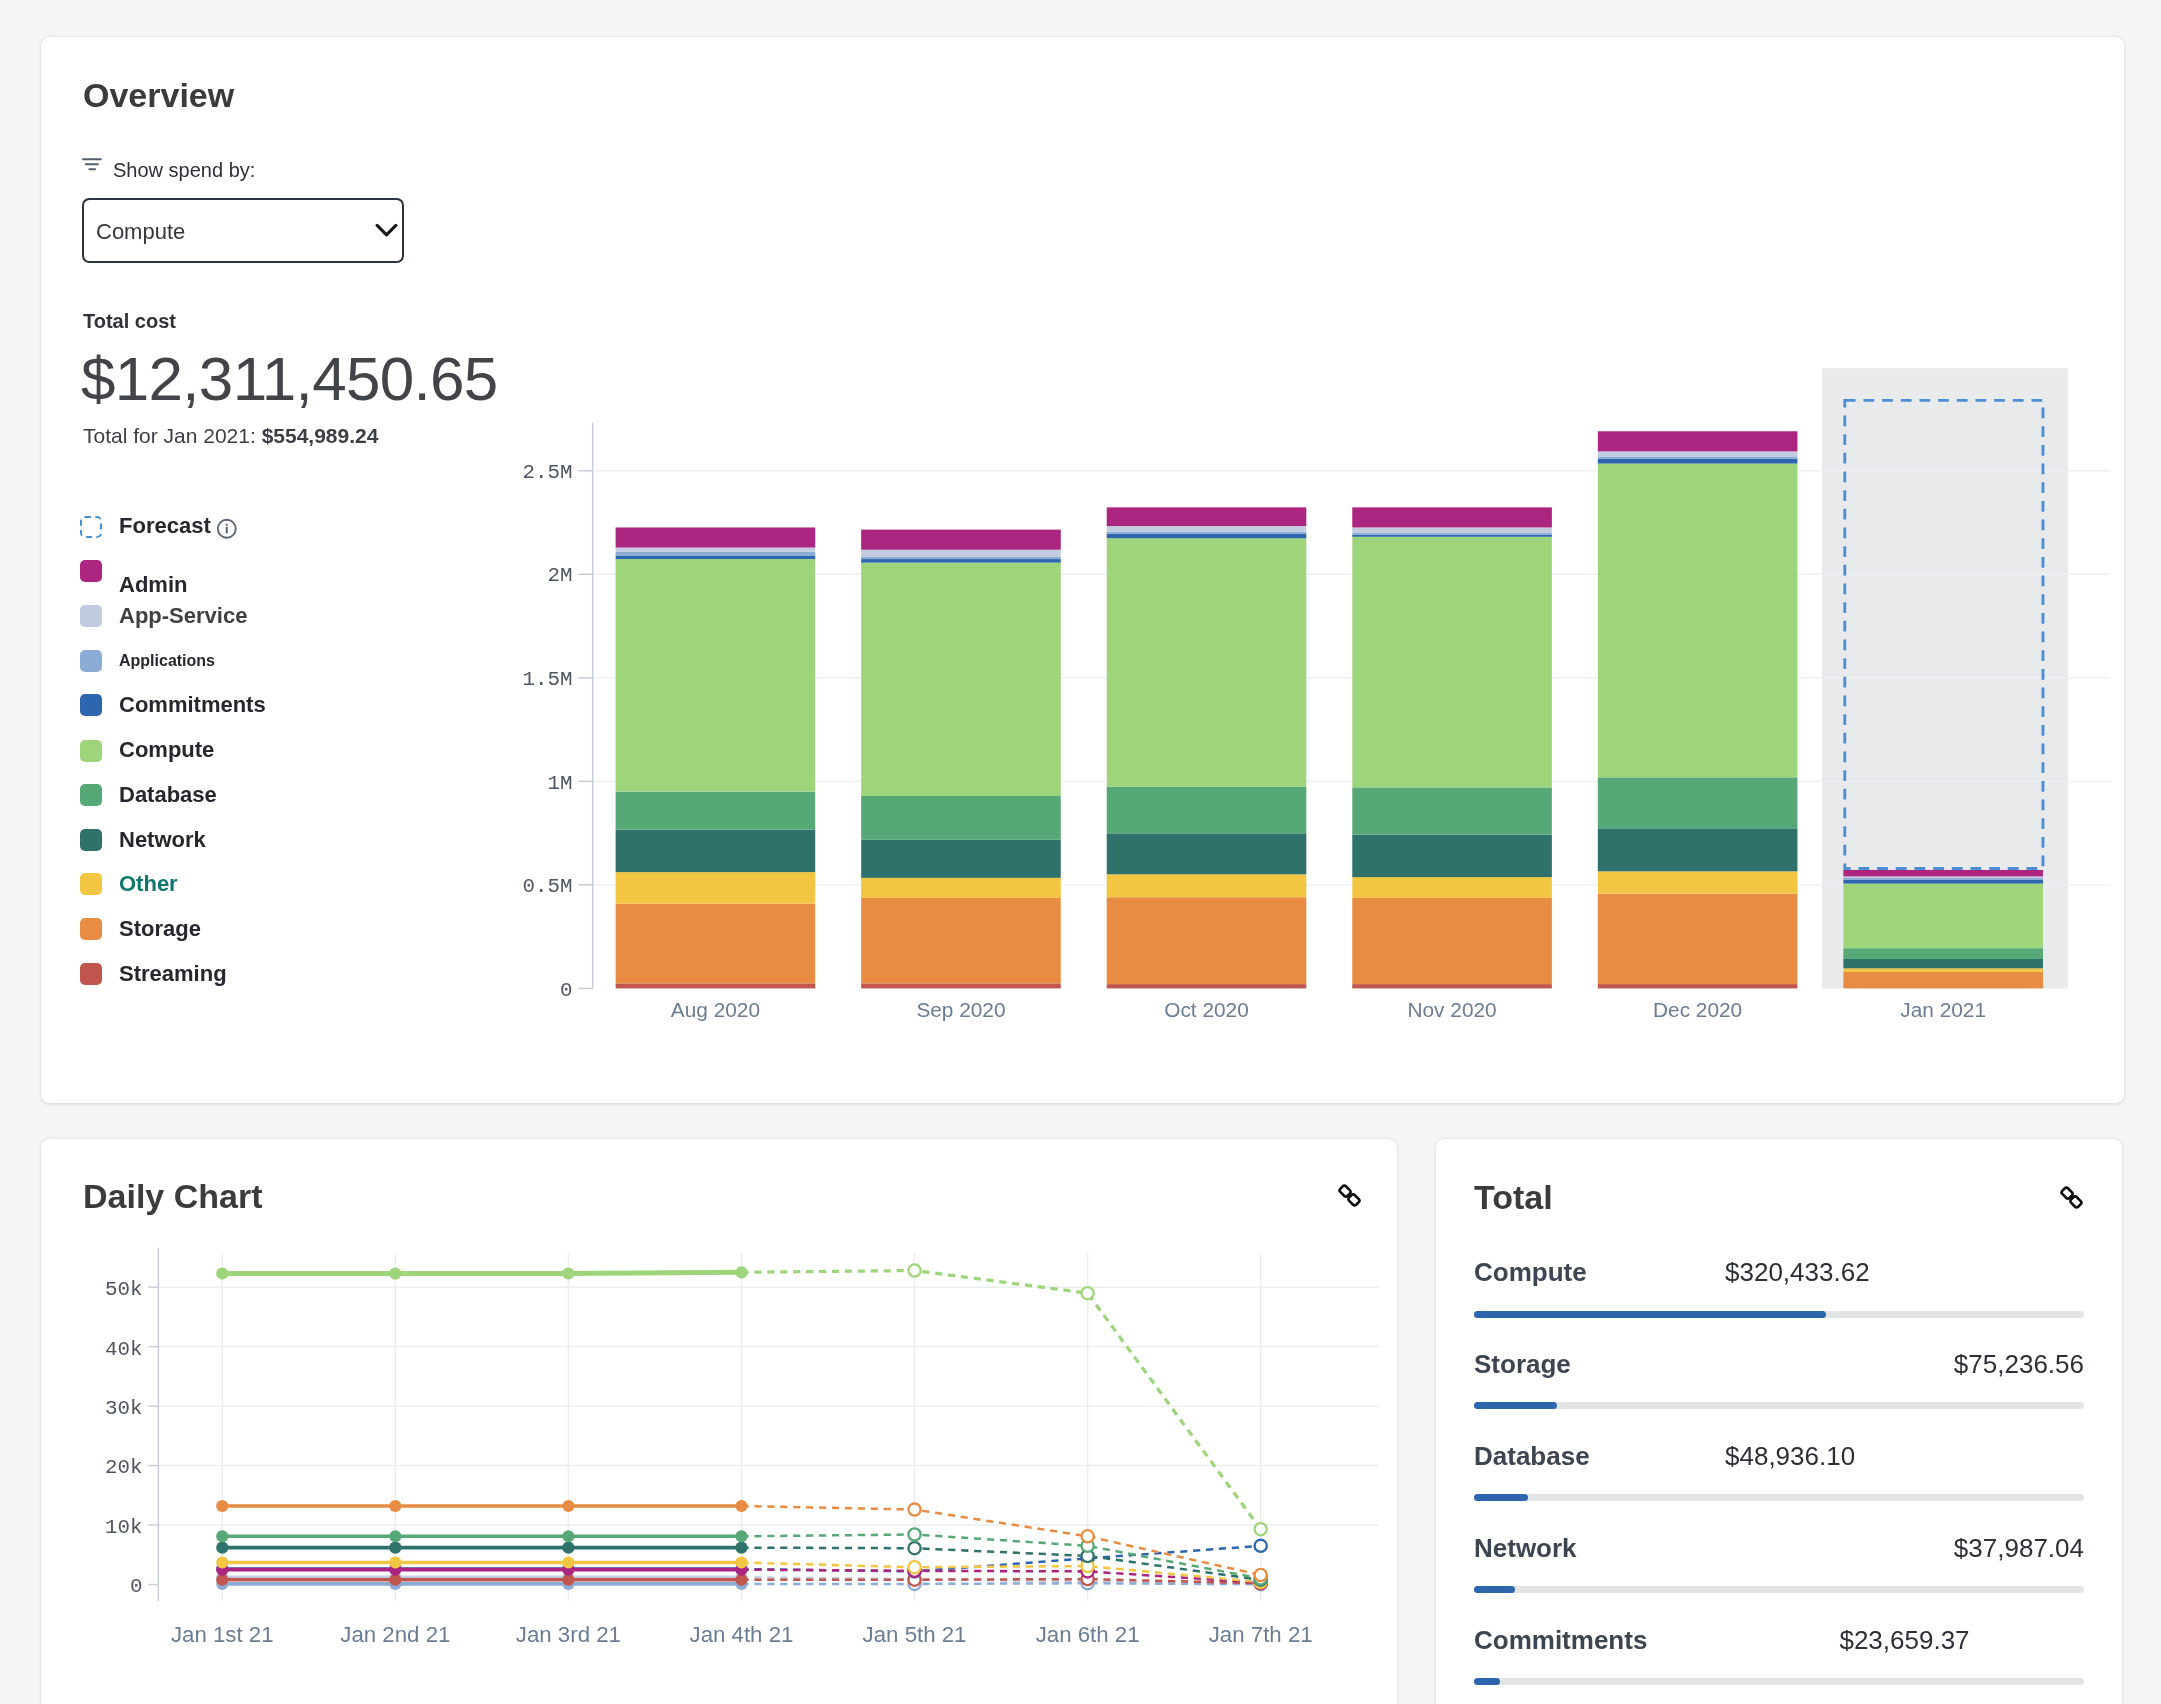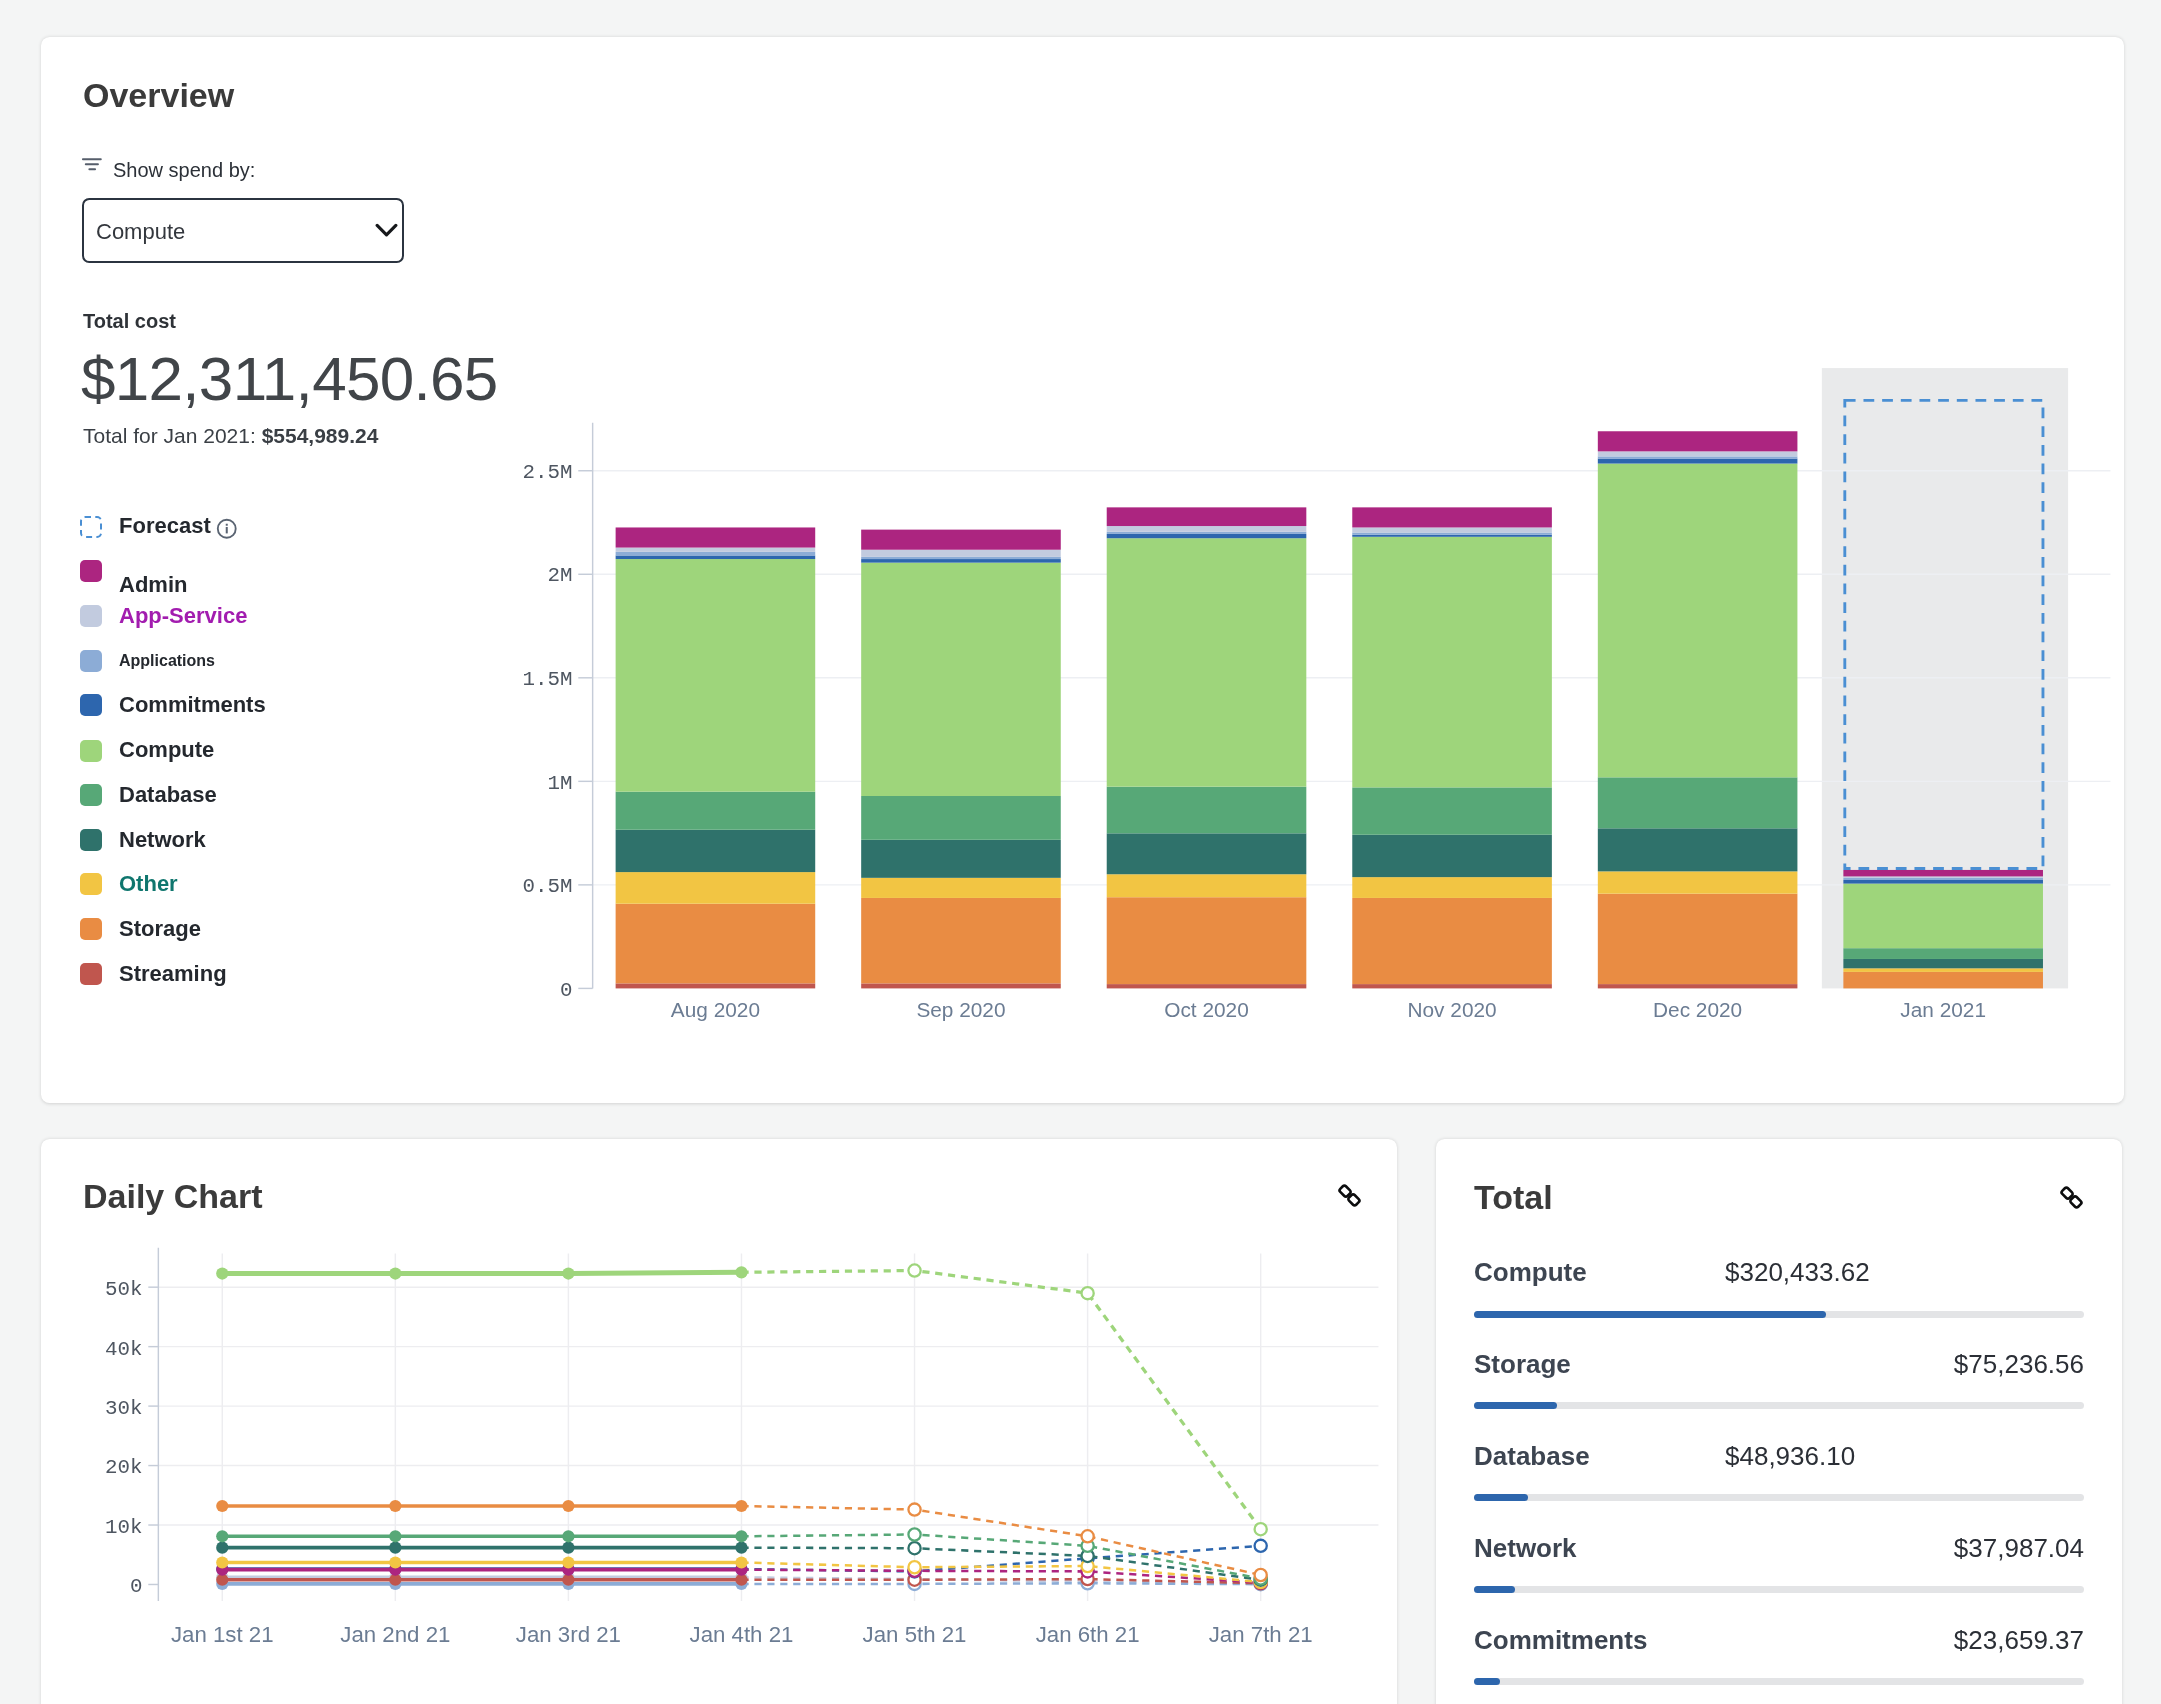--- a/index.html
+++ b/index.html
@@ -33,21 +33,21 @@
 <div style="position:absolute;left:80px;top:516px;width:22px;height:22px;border:2.2px dashed #4a8fd3;border-radius:5px;box-sizing:border-box"></div>
 <div style="position:absolute;left:119px;top:513px;font-size:22px;font-weight:bold;color:#24282e;line-height:26px">Forecast</div>
 <svg style="position:absolute;left:216px;top:518px" width="21.5" height="21.5" viewBox="0 0 30 30">
     <circle cx="15" cy="15" r="12.5" fill="none" stroke="#5a6472" stroke-width="2.6"></circle>
     <rect x="13.6" y="12.5" width="2.8" height="9" fill="#5a6472"></rect>
     <rect x="13.6" y="8" width="2.8" height="2.8" fill="#5a6472"></rect>
   </svg>
 <div style="position:absolute;left:80px;top:560px;width:22px;height:22px;background:#ac2580;border-radius:5px"></div>
 <div style="position:absolute;left:119px;top:572px;font-size:22px;font-weight:bold;color:#24282e;line-height:26px">Admin</div>
 <div style="position:absolute;left:80px;top:605px;width:22px;height:22px;background:#c2cbdf;border-radius:5px"></div>
-<div style="position:absolute;left:119px;top:603px;font-size:22px;font-weight:bold;color:#a21caf;line-height:26px">App-Service</div>
+<div style="position:absolute;left:119px;top:603px;font-size:22px;font-weight:bold;color:#404040;line-height:26px">App-Service</div>
 <div style="position:absolute;left:80px;top:650px;width:22px;height:22px;background:#8cacd6;border-radius:5px"></div>
 <div style="position:absolute;left:119px;top:648px;font-size:16px;font-weight:bold;color:#24282e;line-height:26px">Applications</div>
 <div style="position:absolute;left:80px;top:694px;width:22px;height:22px;background:#2d66ae;border-radius:5px"></div>
 <div style="position:absolute;left:119px;top:692px;font-size:22px;font-weight:bold;color:#24282e;line-height:26px">Commitments</div>
 <div style="position:absolute;left:80px;top:740px;width:22px;height:22px;background:#9ed57b;border-radius:5px"></div>
 <div style="position:absolute;left:119px;top:737px;font-size:22px;font-weight:bold;color:#24282e;line-height:26px">Compute</div>
 <div style="position:absolute;left:80px;top:784px;width:22px;height:22px;background:#57a877;border-radius:5px"></div>
 <div style="position:absolute;left:119px;top:782px;font-size:22px;font-weight:bold;color:#24282e;line-height:26px">Database</div>
 <div style="position:absolute;left:80px;top:829px;width:22px;height:22px;background:#2f726b;border-radius:5px"></div>
 <div style="position:absolute;left:119px;top:827px;font-size:22px;font-weight:bold;color:#24282e;line-height:26px">Network</div>
@@ -299,17 +299,17 @@
 <div style="position:absolute;left:1725px;top:1442px;width:359px;text-align:left;font-size:26px;color:#2b2f36;line-height:29px">$48,936.10</div>
 <div style="position:absolute;left:1474px;top:1494px;width:610px;height:6.5px;background:#e3e4e6;border-radius:3.6px">
     <div style="width:8.8%;height:6.5px;background:#2d66ad;border-radius:3.6px"></div>
   </div>
 <div style="position:absolute;left:1474px;top:1534px;font-size:26px;font-weight:bold;color:#3d4551;line-height:29px">Network</div>
 <div style="position:absolute;left:1725px;top:1534px;width:359px;text-align:right;font-size:26px;color:#2b2f36;line-height:29px">$37,987.04</div>
 <div style="position:absolute;left:1474px;top:1586px;width:610px;height:6.5px;background:#e3e4e6;border-radius:3.6px">
     <div style="width:6.8%;height:6.5px;background:#2d66ad;border-radius:3.6px"></div>
   </div>
 <div style="position:absolute;left:1474px;top:1626px;font-size:26px;font-weight:bold;color:#3d4551;line-height:29px">Commitments</div>
-<div style="position:absolute;left:1725px;top:1626px;width:359px;text-align:right;font-size:26px;color:#2b2f36;line-height:29px">$23,659.37</div>
+<div style="position:absolute;left:1725px;top:1626px;width:359px;text-align:center;font-size:26px;color:#2b2f36;line-height:29px">$23,659.37</div>
 <div style="position:absolute;left:1474px;top:1678px;width:610px;height:6.5px;background:#e3e4e6;border-radius:3.6px">
     <div style="width:4.3%;height:6.5px;background:#2d66ad;border-radius:3.6px"></div>
   </div>
 
 
 </body></html>

